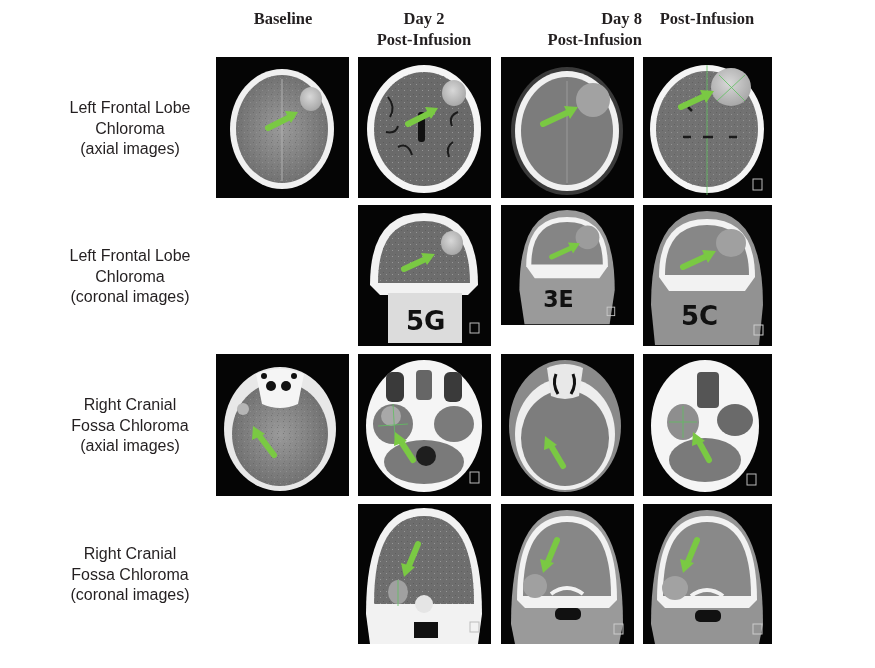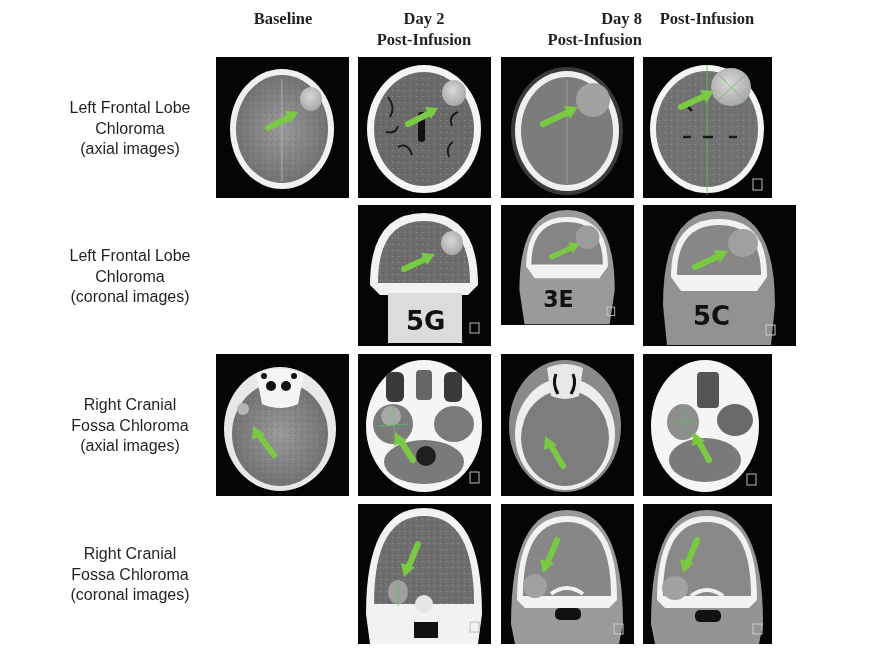--- a/index.html
+++ b/index.html
@@ -154,21 +154,21 @@
     <path d="M24 70 Q24 20 66 20 Q108 20 108 70 Z" fill="#858585"></path>
     <ellipse cx="90" cy="38" rx="14" ry="14" fill="#9c9c9c"></ellipse>
     <text x="38" y="120" font-size="26" font-weight="bold" fill="#111" font-family="DejaVu Sans, sans-serif">3E</text>
     <rect x="113" y="120" width="9" height="10" fill="none" stroke="#ccc" stroke-width="1"></rect>
     <g>
       <line x1="48" y1="61" x2="74" y2="49" stroke="#7ac943" stroke-width="6" stroke-linecap="round"></line>
       <polygon points="81,45 67,44 73,57" fill="#7ac943"></polygon>
     </g>
   </svg>
 </div>
-<div class="panel" style="left:643px; top:205px; width:153px; height:141px;">
+<div class="panel" style="left:643px; top:205px; width:129px; height:141px;">
   <svg viewBox="0 0 129 141">
     <path d="M8 100 Q8 6 64 6 Q120 6 120 100 L116 140 L12 140 Z" fill="#929292"></path>
     <path d="M16 72 Q16 14 64 14 Q112 14 112 72 L102 86 L26 86 Z" fill="#f2f2f2"></path>
     <path d="M22 70 Q22 20 64 20 Q106 20 106 70 Z" fill="#878787"></path>
     <ellipse cx="88" cy="38" rx="15" ry="14" fill="#a0a0a0"></ellipse>
     <text x="38" y="120" font-size="26" font-weight="bold" fill="#111" font-family="DejaVu Sans, sans-serif">5C</text>
     <rect x="111" y="120" width="9" height="10" fill="none" stroke="#ccc" stroke-width="1"></rect>
     <g>
       <line x1="40" y1="62" x2="66" y2="50" stroke="#7ac943" stroke-width="6" stroke-linecap="round"></line>
       <polygon points="73,46 59,45 65,58" fill="#7ac943"></polygon>

